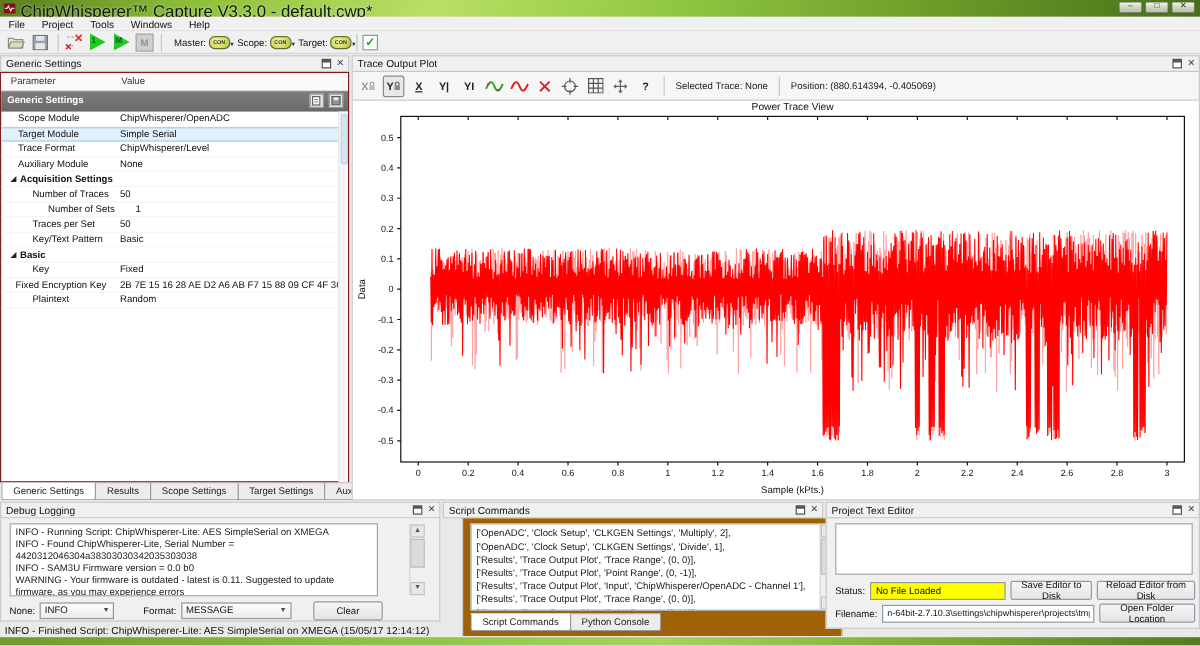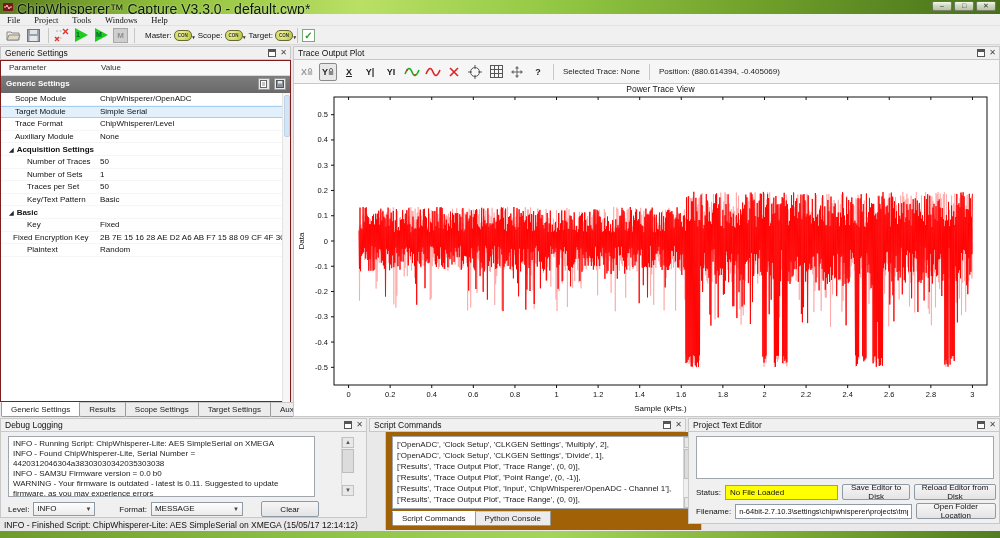--- a/index.html
+++ b/index.html
@@ -10,21 +10,21 @@
   
   .titlebar { position:absolute; left:0; top:0; width:1000px; height:14px;
     background:linear-gradient(100deg,#5a7d1e 0%,#8fbf3a 16%,#b9e065 36%,#93c844 55%,#6fa02a 76%,#47701a 100%); }
   .app-icon { position:absolute; left:3px; top:2px; width:10px; height:10px; }
   .title-text { position:absolute; left:17px; top:1px; font-size:14px; color:#0b1a04; text-shadow:0 0 2px rgba(255,255,255,.7); white-space:nowrap; }
   .winbtns { position:absolute; right:4px; top:1px; display:flex; gap:2px; }
   .winbtn { width:20px; height:10px; border:1px solid rgba(30,40,15,.55); border-radius:2px;
     background:linear-gradient(#f5f8ee,#cfd8c0 45%,#b9c6a4); font-size:7px; line-height:8px; text-align:center; color:#333; }
 
   
-  .menubar { position:absolute; left:0; top:14px; width:1000px; height:12px; background:#f0f0f0; border-bottom:1px solid #e2e2e2; display:flex; align-items:center;font-family:Liberation Serif, serif; }
+  .menubar { position:absolute; left:0; top:14px; width:1000px; height:12px; background:#f0f0f0; border-bottom:1px solid #e2e2e2; display:flex; align-items:center; }
   .menu-item { font-size:8.5px; padding:0 7px; color:#111; }
 
   
   .toolbar { position:absolute; left:0; top:26px; width:1000px; height:19px; background:#f0f0f0; border-bottom:1px solid #d7d7d7; display:flex; align-items:center; padding-left:4px; }
   .tb-btn { width:18px; height:17px; display:flex; align-items:center; justify-content:center; margin-right:2px; }
   .tb-sep { width:1px; height:15px; background:#c6c6c6; margin:0 4px; }
   .playwrap { position:relative; width:18px; height:17px; margin-right:2px; }
   .play-tri { width:0; height:0; border-left:13px solid #1ecb1e; border-top:7px solid transparent; border-bottom:7px solid transparent; position:absolute; left:2px; top:1px; }
   .play-lab { position:absolute; left:3px; top:4px; font-size:7px; font-weight:bold; color:#063; }
   .mgray { width:15px; height:15px; background:#cfcfcf; border:1px solid #a8a8a8; color:#8f8f8f; font-size:8px; font-weight:bold; text-align:center; line-height:13px; margin-right:2px; }
@@ -204,21 +204,21 @@
         </div>
         <div class="prow pgroup">
           <span class="tri">◢</span>
           <span class="plabel">Acquisition Settings</span>
         </div>
         <div class="prow">
           <span class="plabel" style="padding-left: 26px; min-width: 97px;">Number of Traces</span>
           <span class="pvalue">50</span>
         </div>
         <div class="prow">
-          <span class="plabel" style="padding-left: 26px; min-width: 97px;">Number of Sets</span>
+          <span class="plabel" style="padding-left: 26px; min-width: 97px; margin-left: 13px;">Number of Sets</span>
           <span class="pvalue">1</span>
         </div>
         <div class="prow">
           <span class="plabel" style="padding-left: 26px; min-width: 97px;">Traces per Set</span>
           <span class="pvalue">50</span>
         </div>
         <div class="prow">
           <span class="plabel" style="padding-left: 26px; min-width: 97px;">Key/Text Pattern</span>
           <span class="pvalue">Basic</span>
         </div>
@@ -405,21 +405,21 @@
 INFO - SAM3U Firmware version = 0.0 b0
 WARNING - Your firmware is outdated - latest is 0.11. Suggested to update firmware, as you may experience errors
 INFO - FPGA Configuration skipped - detected already programmed
 INFO - FPGA programmed</div>
     <div class="vscroll" style="left:340px; top:5px; height:59px;">
       <div class="arr" style="top:0;">▲</div>
       <div class="thumb2" style="top:12px; height:24px;"></div>
       <div class="arr" style="bottom:0;">▼</div>
     </div>
     <div style="position:absolute; left:7px; top:69px; display:flex; align-items:center; gap:4px;">
-      <span class="ctrl-label">Level:</span>
+      <span class="ctrl-label">None:</span>
       <div class="w7select" style="width:62px;">
         <span>INFO</span><span class="da">▼</span>
       </div>
       <span class="ctrl-label" style="margin-left:20px;">Format:</span>
       <div class="w7select" style="width:92px;">
         <span>MESSAGE</span><span class="da">▼</span>
       </div>
       <div class="w7btn" style="width:58px; margin-left:14px;">Clear</div>
     </div>
   </div>

